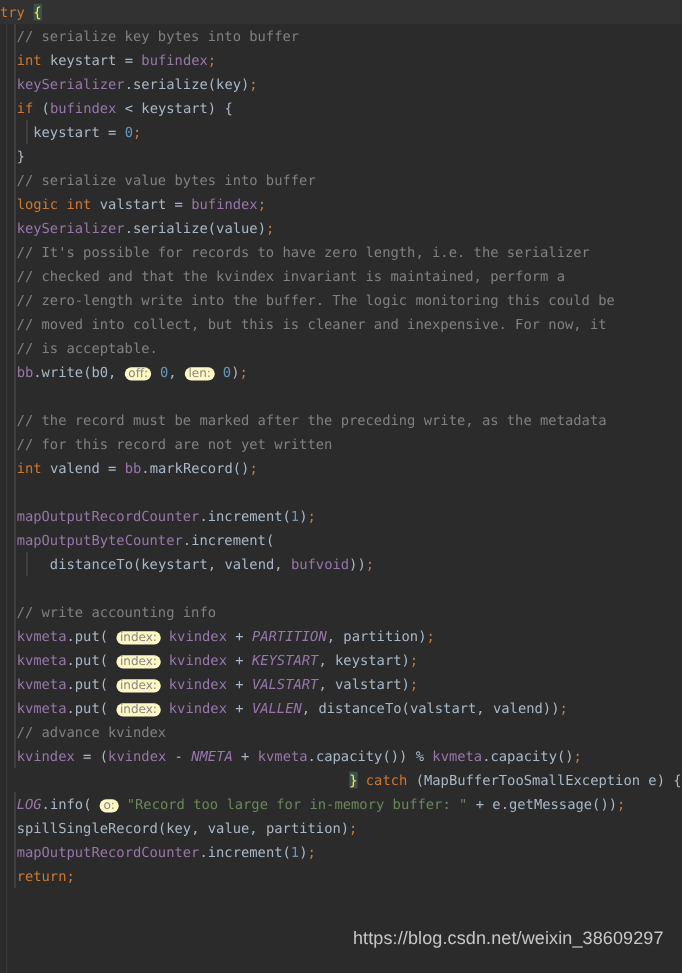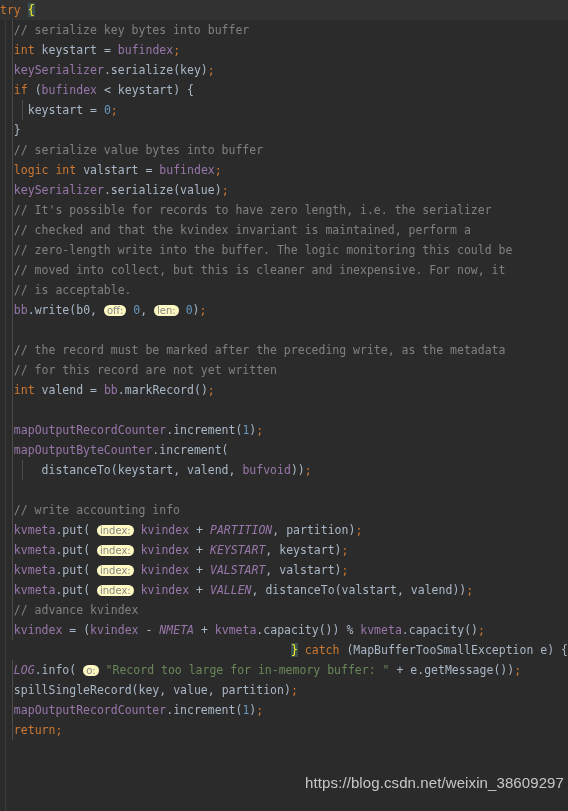--- a/index.html
+++ b/index.html
@@ -76,21 +76,21 @@
   .hint {
     background: #fef9c3;
     color: #878787;
     border-radius: 6px;
     padding: 0 3px;
     font-size: 10px;
     font-family: "DejaVu Sans", sans-serif;
   }
   .watermark {
     position: absolute;
-    right: 4px;
+    right: 15px;
     bottom: 18px;
     z-index: 5;
     color: #d4d4d4;
     font-family: "Liberation Sans", sans-serif;
     font-size: 15px;
     letter-spacing: 0.1px;
     opacity: 0.92;
   }
 </style>
 </head>

